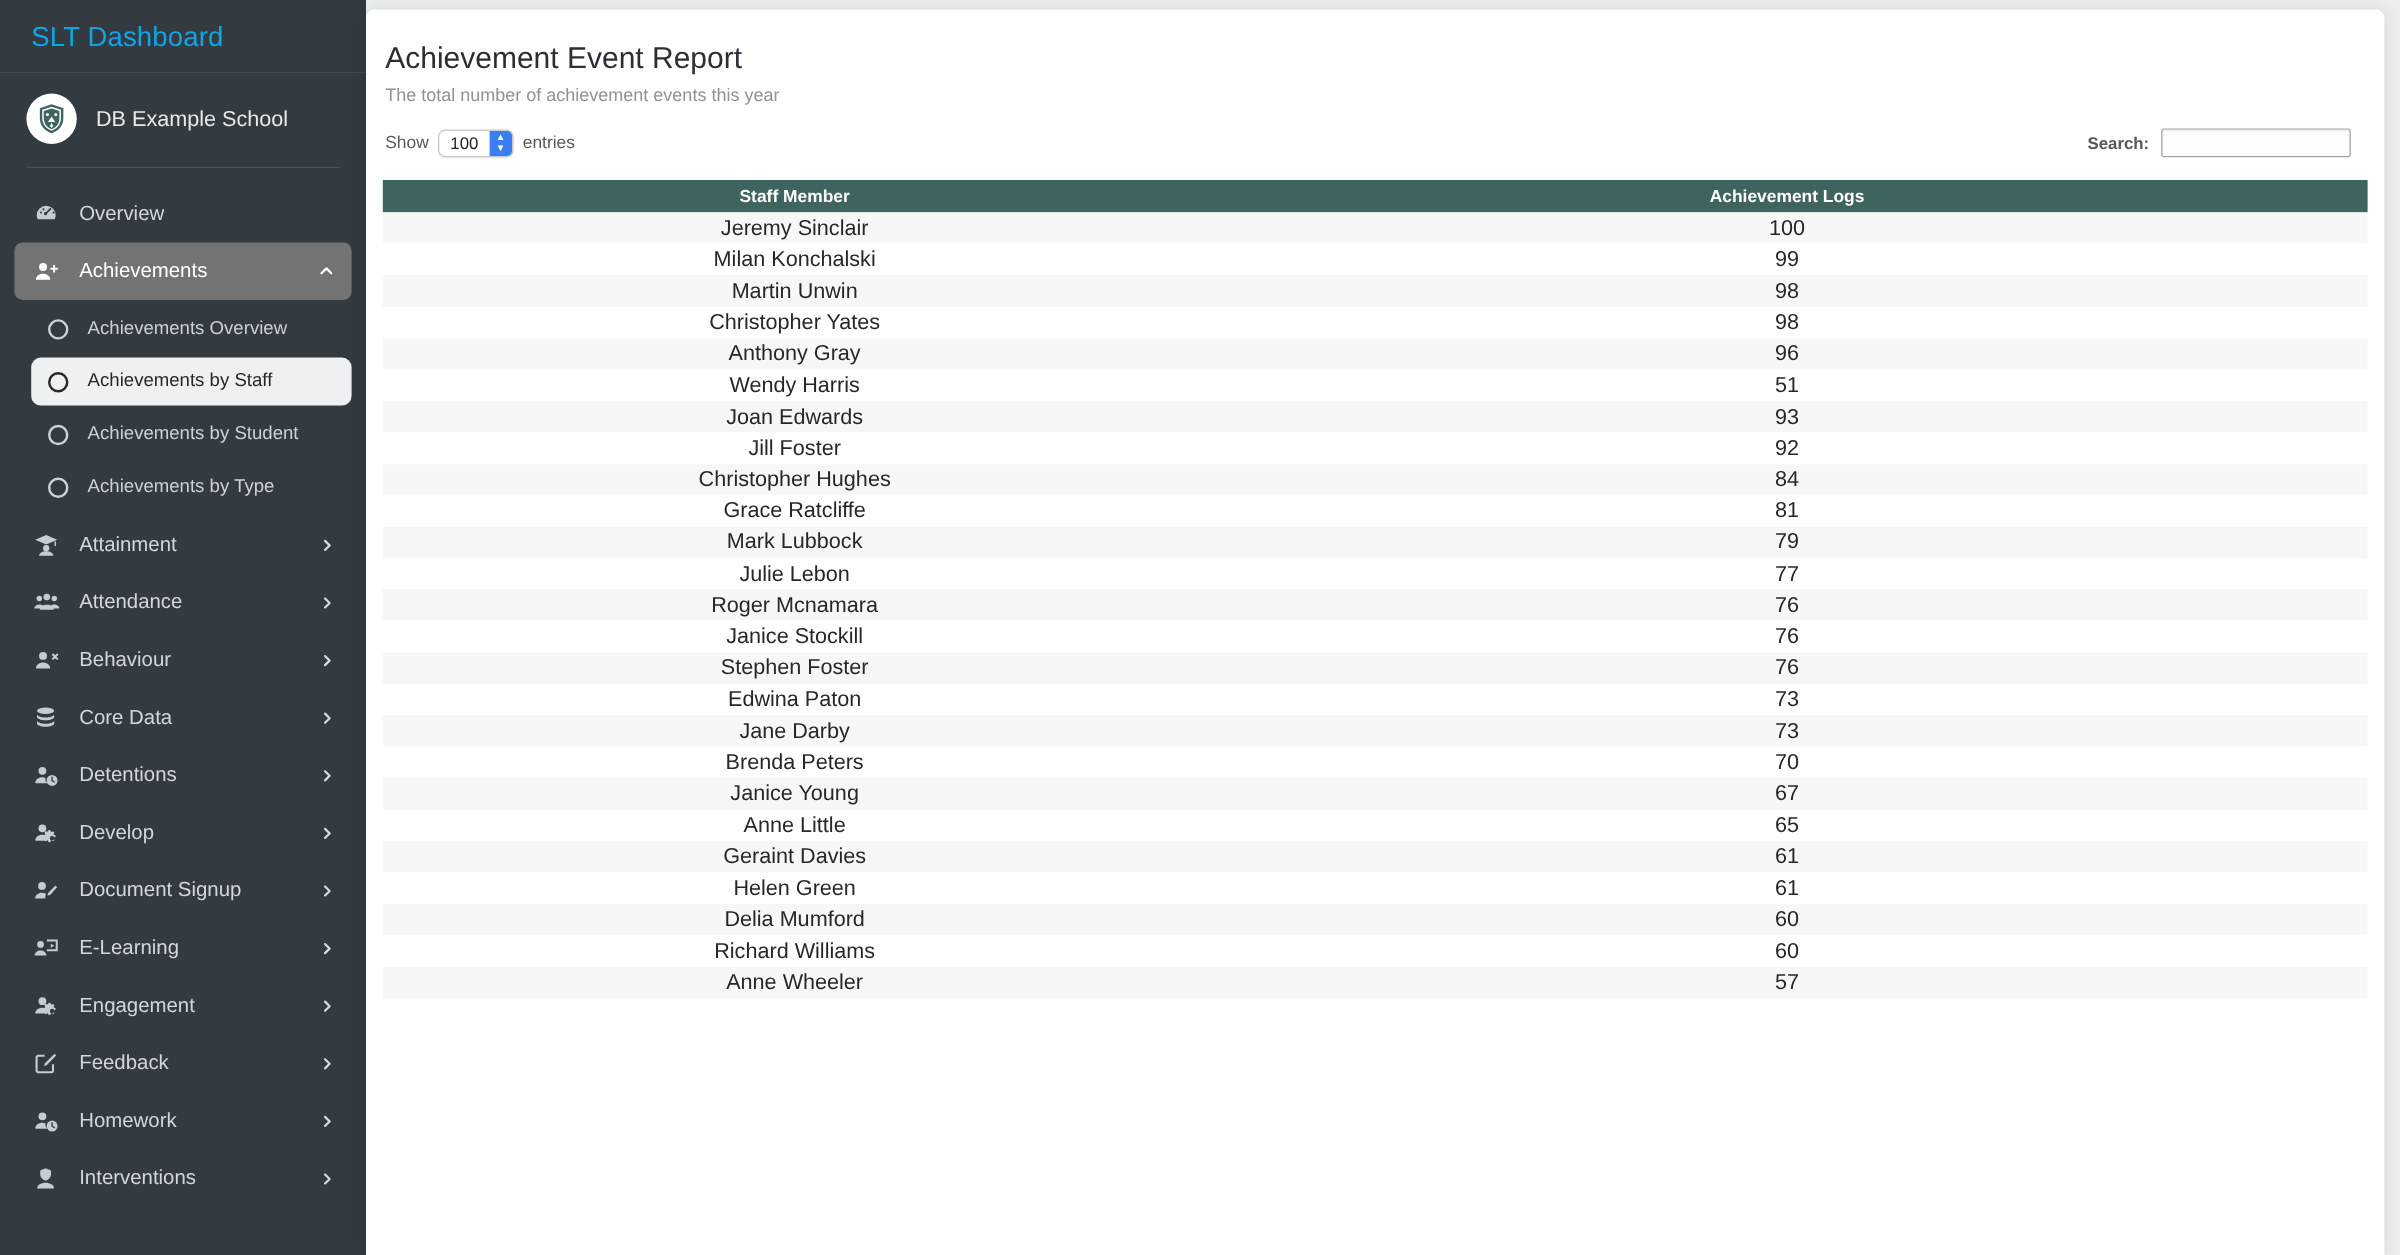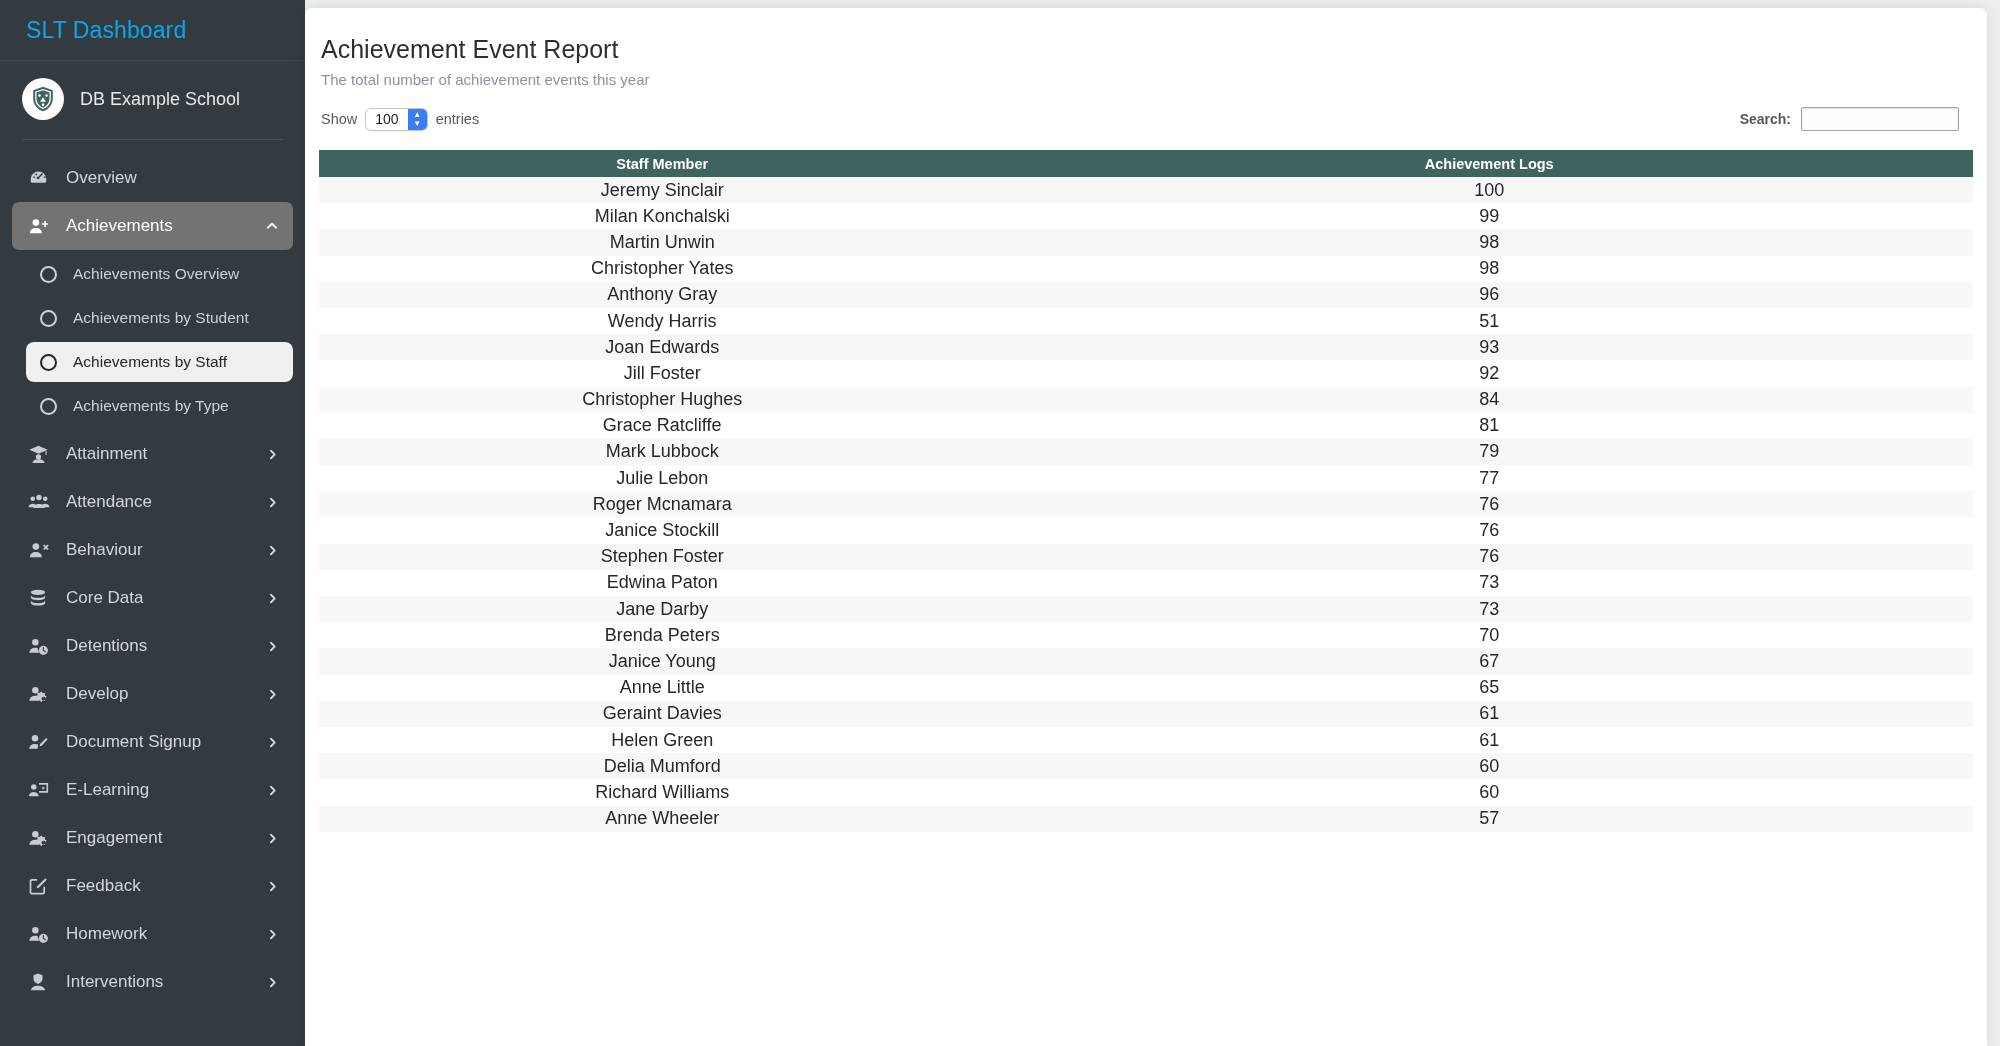--- a/index.html
+++ b/index.html
@@ -174,27 +174,27 @@
           <svg width="14" height="14" viewBox="0 0 24 24" fill="none" stroke="currentColor" stroke-width="3.2" stroke-linecap="round" stroke-linejoin="round">
               <path d="M5 15l7-7 7 7"></path>
             </svg>
         </span>
       </div>
 
       <div class="sub-item">
         <span class="radio"></span>
         <span>Achievements Overview</span>
       </div>
+      <div class="sub-item selected">
+        <span class="radio"></span>
+        <span>Achievements by Staff</span>
+      </div>
       <div class="sub-item">
         <span class="radio"></span>
         <span>Achievements by Student</span>
-      </div>
-      <div class="sub-item selected">
-        <span class="radio"></span>
-        <span>Achievements by Staff</span>
       </div>
       <div class="sub-item">
         <span class="radio"></span>
         <span>Achievements by Type</span>
       </div>
 
       <div class="nav-item">
         <span class="ico">
           <svg width="21" height="21" viewBox="0 0 24 24" fill="currentColor">
               <path d="M12 2 1.5 6.6 12 11.2l10.5-4.6Z"></path>

